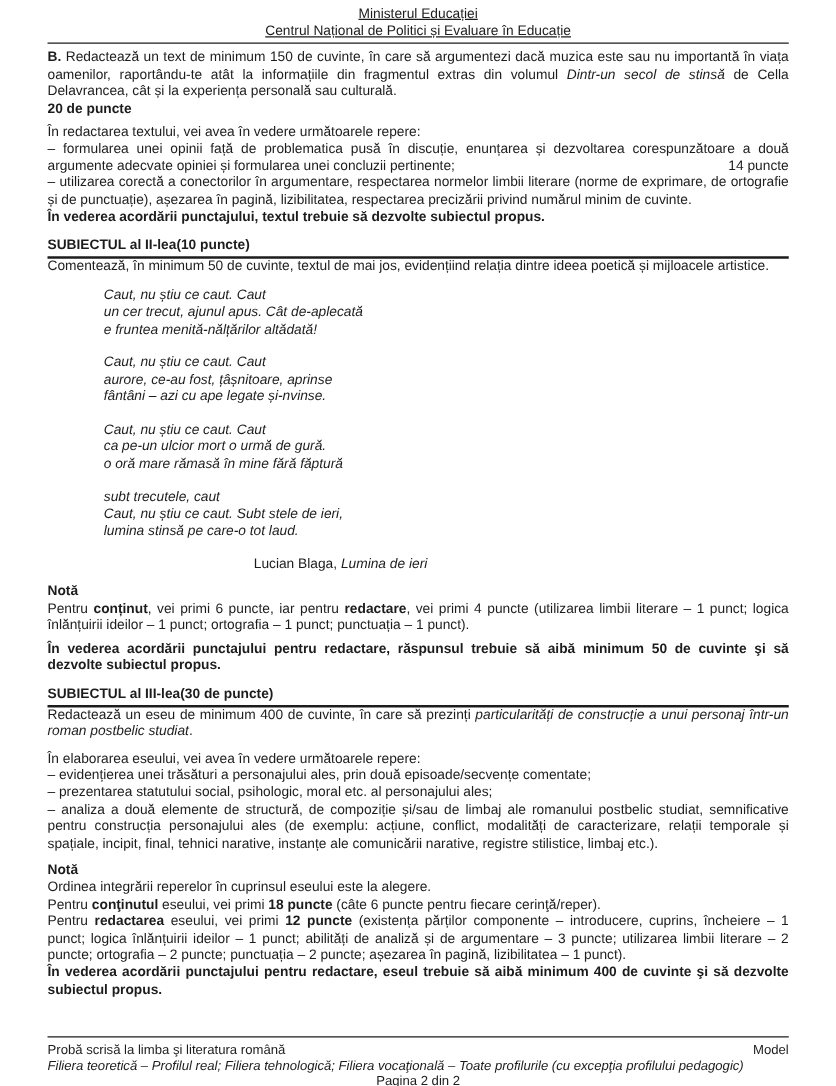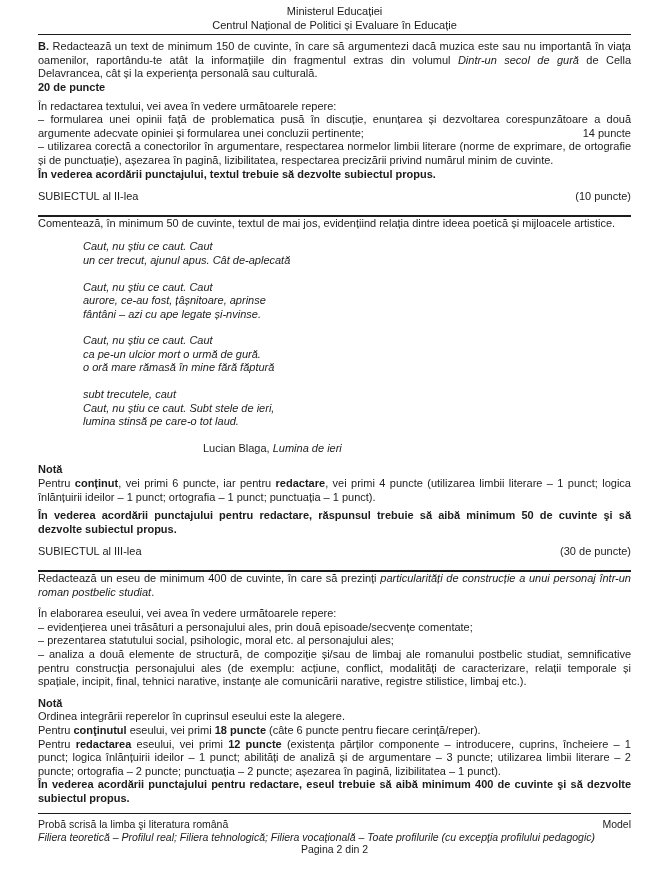--- a/index.html
+++ b/index.html
@@ -9,81 +9,82 @@
     background: #ffffff;
     font-family: "Liberation Sans", sans-serif;
     font-size: 11px;
     line-height: 13.6px;
     color: #1c1c1c;
     position: relative;
     overflow: hidden;
   }
   .page { padding: 5px 38px 0 38px; }
   p { margin: 0; }
-  .center { text-align: center; }
+  .center { text-align: center; text-decoration: underline; }
   .right { text-align: left; }
   .just { text-align: justify; }
   .b, .bold { font-weight: 700; }
   .i, .ital { font-style: italic; }
   .header-rule { border: 0; border-top: 1.2px solid #1c1c1c; margin: 2px 0 0 0; }
   .mt5 { margin-top: 5px; }
   .mt8 { margin-top: 8px; }
   .subject-row {
-    display: flex; justify-content: space-between;
-    font-weight: 400;
+    display: flex; 
+    font-weight: 700;
     border-bottom: 2px solid #1c1c1c;
     margin-top: 9px;
-    padding-bottom: 11px;
+    padding-bottom: 1px;
   }
   .rel { position: relative; }
   .pts-abs { position: absolute; right: 0; bottom: 0; margin-top: 17px; }
   .poem { margin-left: 45px; margin-top: 10px; font-style: italic; }
   .stanza { margin-bottom: 13px; }
   .attribution { padding-left: 165px; margin-top: 3px; }
   .footer {
     position: absolute; left: 38px; right: 38px; bottom: 0;
     border-top: 1.2px solid #1c1c1c;
     padding-top: 4px;
     font-size: 10.5px;
     line-height: 12.5px;
-    height: 56px;
+    height: 40px;
   }
   .footer-row { display: flex; justify-content: space-between; }
 </style>
 </head>
 <body>
 
 <div class="page">
 
   <div>
     <p class="center">Ministerul Educației</p>
     <p class="center">Centrul Național de Politici și Evaluare în Educație</p>
     <hr class="header-rule">
   </div>
 
   <div>
-    <p class="just mt5"><span class="b">B. </span><span>Redactează un text de minimum 150 de cuvinte, în care să argumentezi dacă muzica este sau nu importantă în viața oamenilor, raportându-te atât la informațiile din fragmentul extras din volumul </span><span class="i">Dintr-un secol de gură</span><span> de Cella Delavrancea, cât și la experiența personală sau culturală.</span></p>
+    <p class="just mt5"><span class="b">B. </span><span>Redactează un text de minimum 150 de cuvinte, în care să argumentezi dacă muzica este sau nu importantă în viața oamenilor, raportându-te atât la informațiile din fragmentul extras din volumul </span><span class="i">Dintr-un secol de stinsă</span><span> de Cella Delavrancea, cât și la experiența personală sau culturală.</span></p>
     <p class="right bold">20 de puncte</p>
     <p class="mt5">În redactarea textului, vei avea în vedere următoarele repere:</p>
     <p class="just rel"><span>– formularea unei opinii față de problematica pusă în discuție, enunțarea și dezvoltarea corespunzătoare a două argumente adecvate opiniei și formularea unei concluzii pertinente;</span><span class="pts-abs">14 puncte</span></p>
     <p class="just">– utilizarea corectă a conectorilor în argumentare, respectarea normelor limbii literare (norme de exprimare, de ortografie și de punctuație), așezarea în pagină, lizibilitatea, respectarea precizării privind numărul minim de cuvinte.</p>
     <p class="bold just">În vederea acordării punctajului, textul trebuie să dezvolte subiectul propus.</p>
   </div>
 
   <div>
     <div class="subject-row">
       <span>SUBIECTUL al II-lea</span>
       <span>(10 puncte)</span>
     </div>
     <p>Comentează, în minimum 50 de cuvinte, textul de mai jos, evidențiind relația dintre ideea poetică și mijloacele artistice.</p>
 
     <div class="poem">
       <div class="stanza">
         <p>Caut, nu știu ce caut. Caut</p>
         <p>un cer trecut, ajunul apus. Cât de-aplecată</p>
+        <p>e fruntea menită-nălțărilor altădată!</p>
       </div>
       <div class="stanza">
         <p>Caut, nu știu ce caut. Caut</p>
         <p>aurore, ce-au fost, țâșnitoare, aprinse</p>
         <p>fântâni – azi cu ape legate și-nvinse.</p>
       </div>
       <div class="stanza">
         <p>Caut, nu știu ce caut. Caut</p>
         <p>ca pe-un ulcior mort o urmă de gură.</p>
         <p>o oră mare rămasă în mine fără făptură</p>

